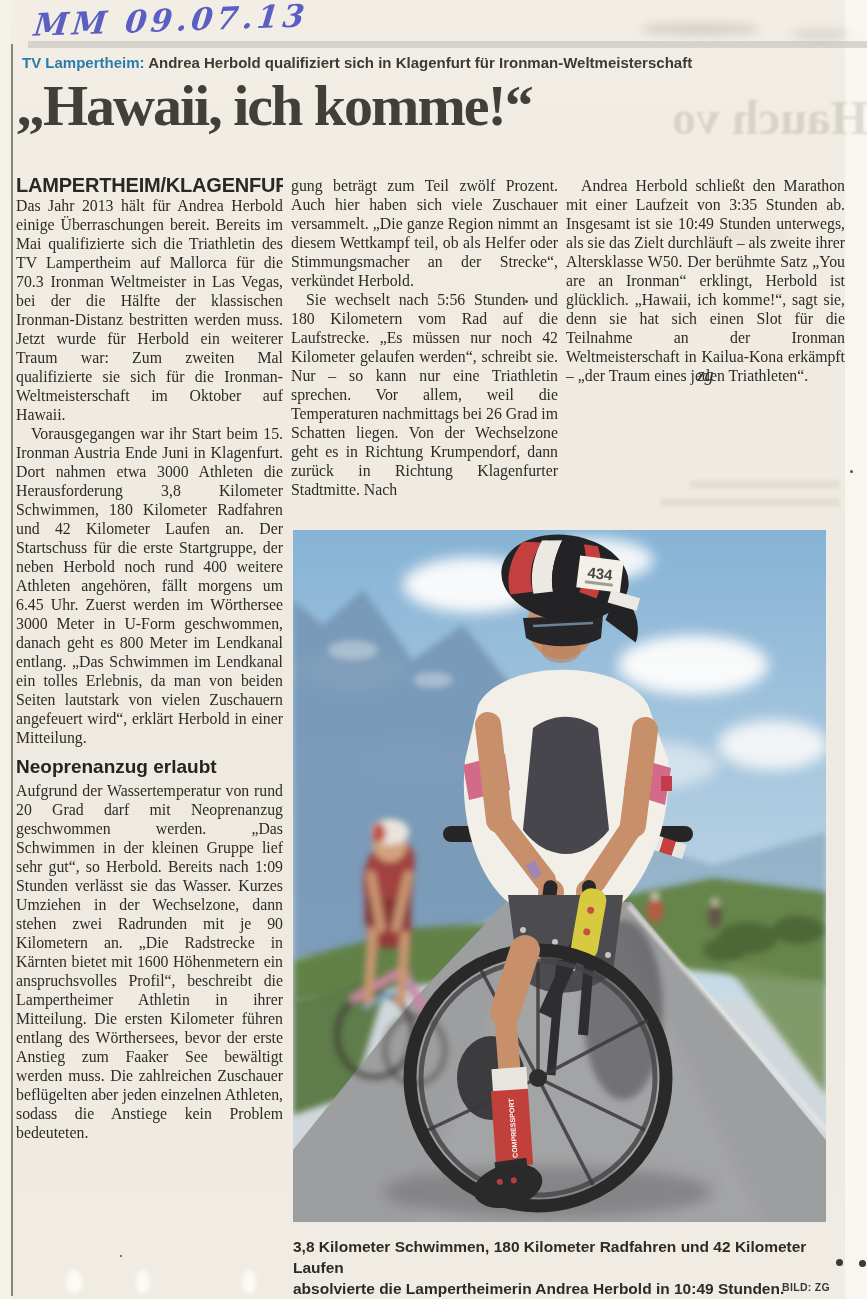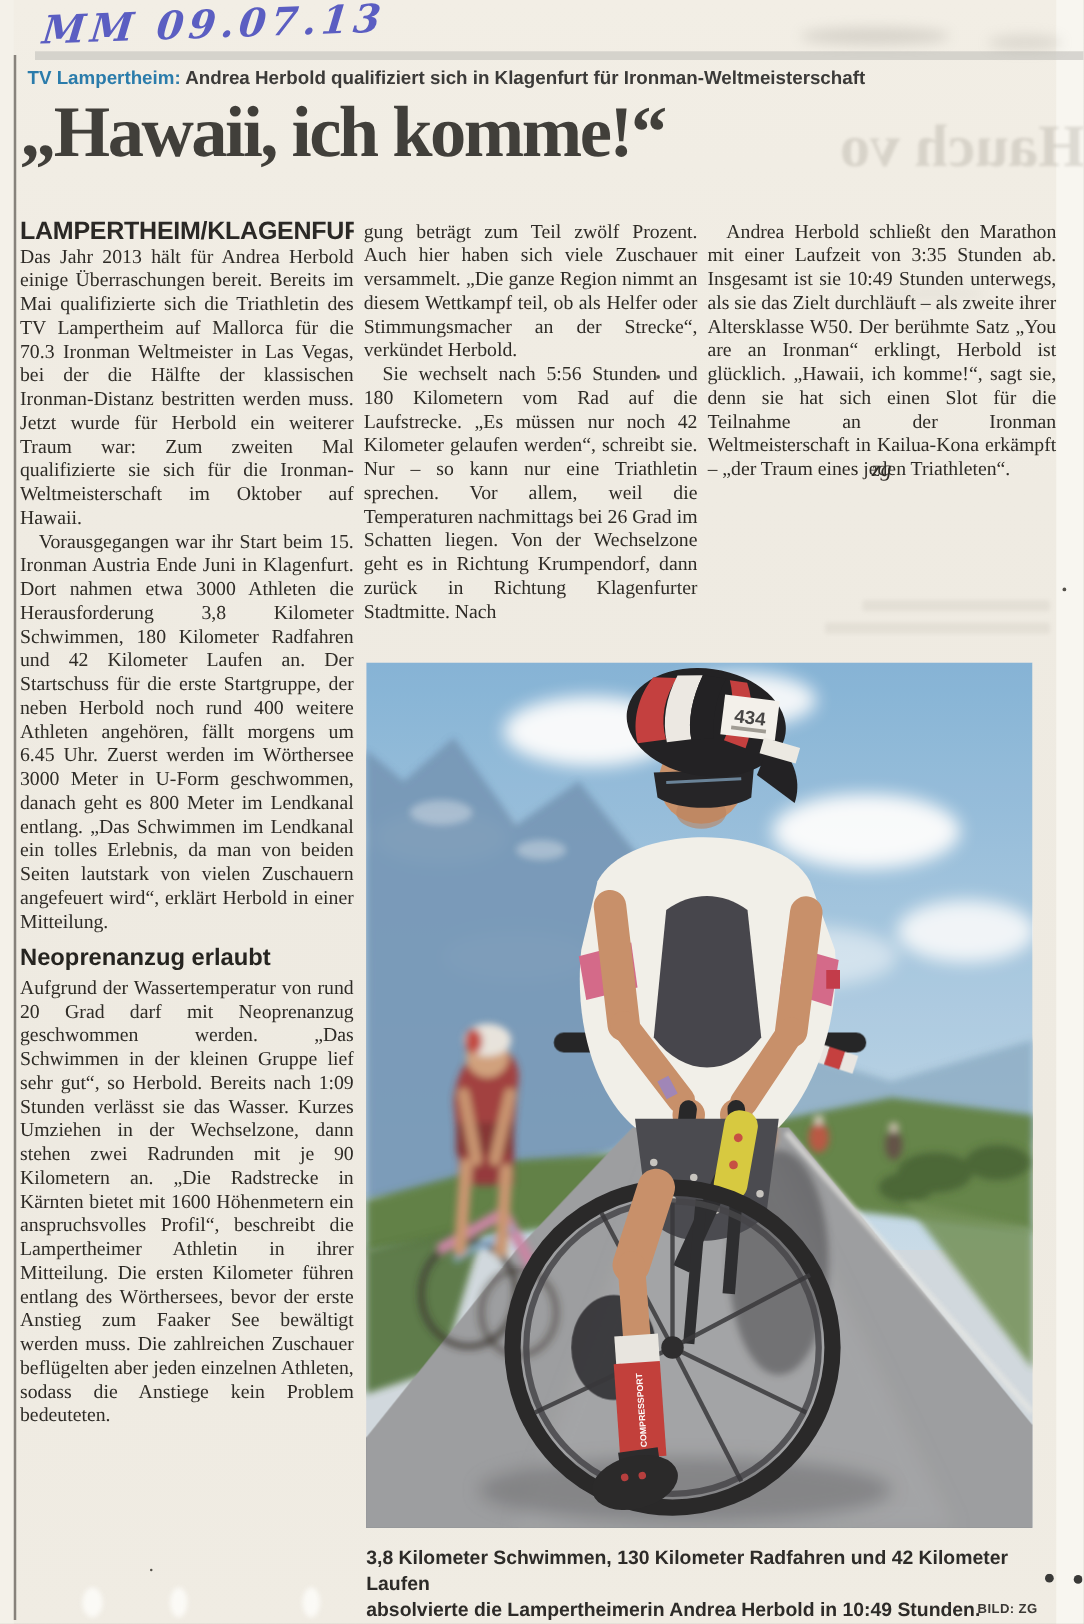--- a/index.html
+++ b/index.html
@@ -261,21 +261,21 @@
           <circle cx="208" cy="650" r="3" fill="#b23333"></circle>
             <circle cx="222" cy="652" r="3" fill="#b23333"></circle>
         </g>
       </g>
 
       <rect x="0" y="0" width="533" height="692" fill="#efe6d4" opacity=".07"></rect>
     </svg>
   </div>
 
   <div class="caption">
-    <div>3,8 Kilometer Schwimmen, 130 Kilometer Radfahren und 42 Kilometer Laufen</div>
+    <div>3,8 Kilometer Schwimmen, 180 Kilometer Radfahren und 42 Kilometer Laufen</div>
     <div>absolvierte die Lampertheimerin Andrea Herbold in 10:49 Stunden.</div>
     <span class="credit">BILD: ZG</span>
   </div>
   <div class="dot" style="left:836px;top:1259px;"></div>
   <div class="dot" style="left:859px;top:1260px;"></div>
 
   <div class="drip" style="left:66px;top:1270px;width:16px;height:24px;"></div>
   <div class="drip" style="left:136px;top:1270px;width:14px;height:24px;"></div>
   <div class="drip" style="left:242px;top:1270px;width:14px;height:24px;"></div>
   <div class="speck" style="left:525px;top:300px;width:3px;height:3px;"></div>

